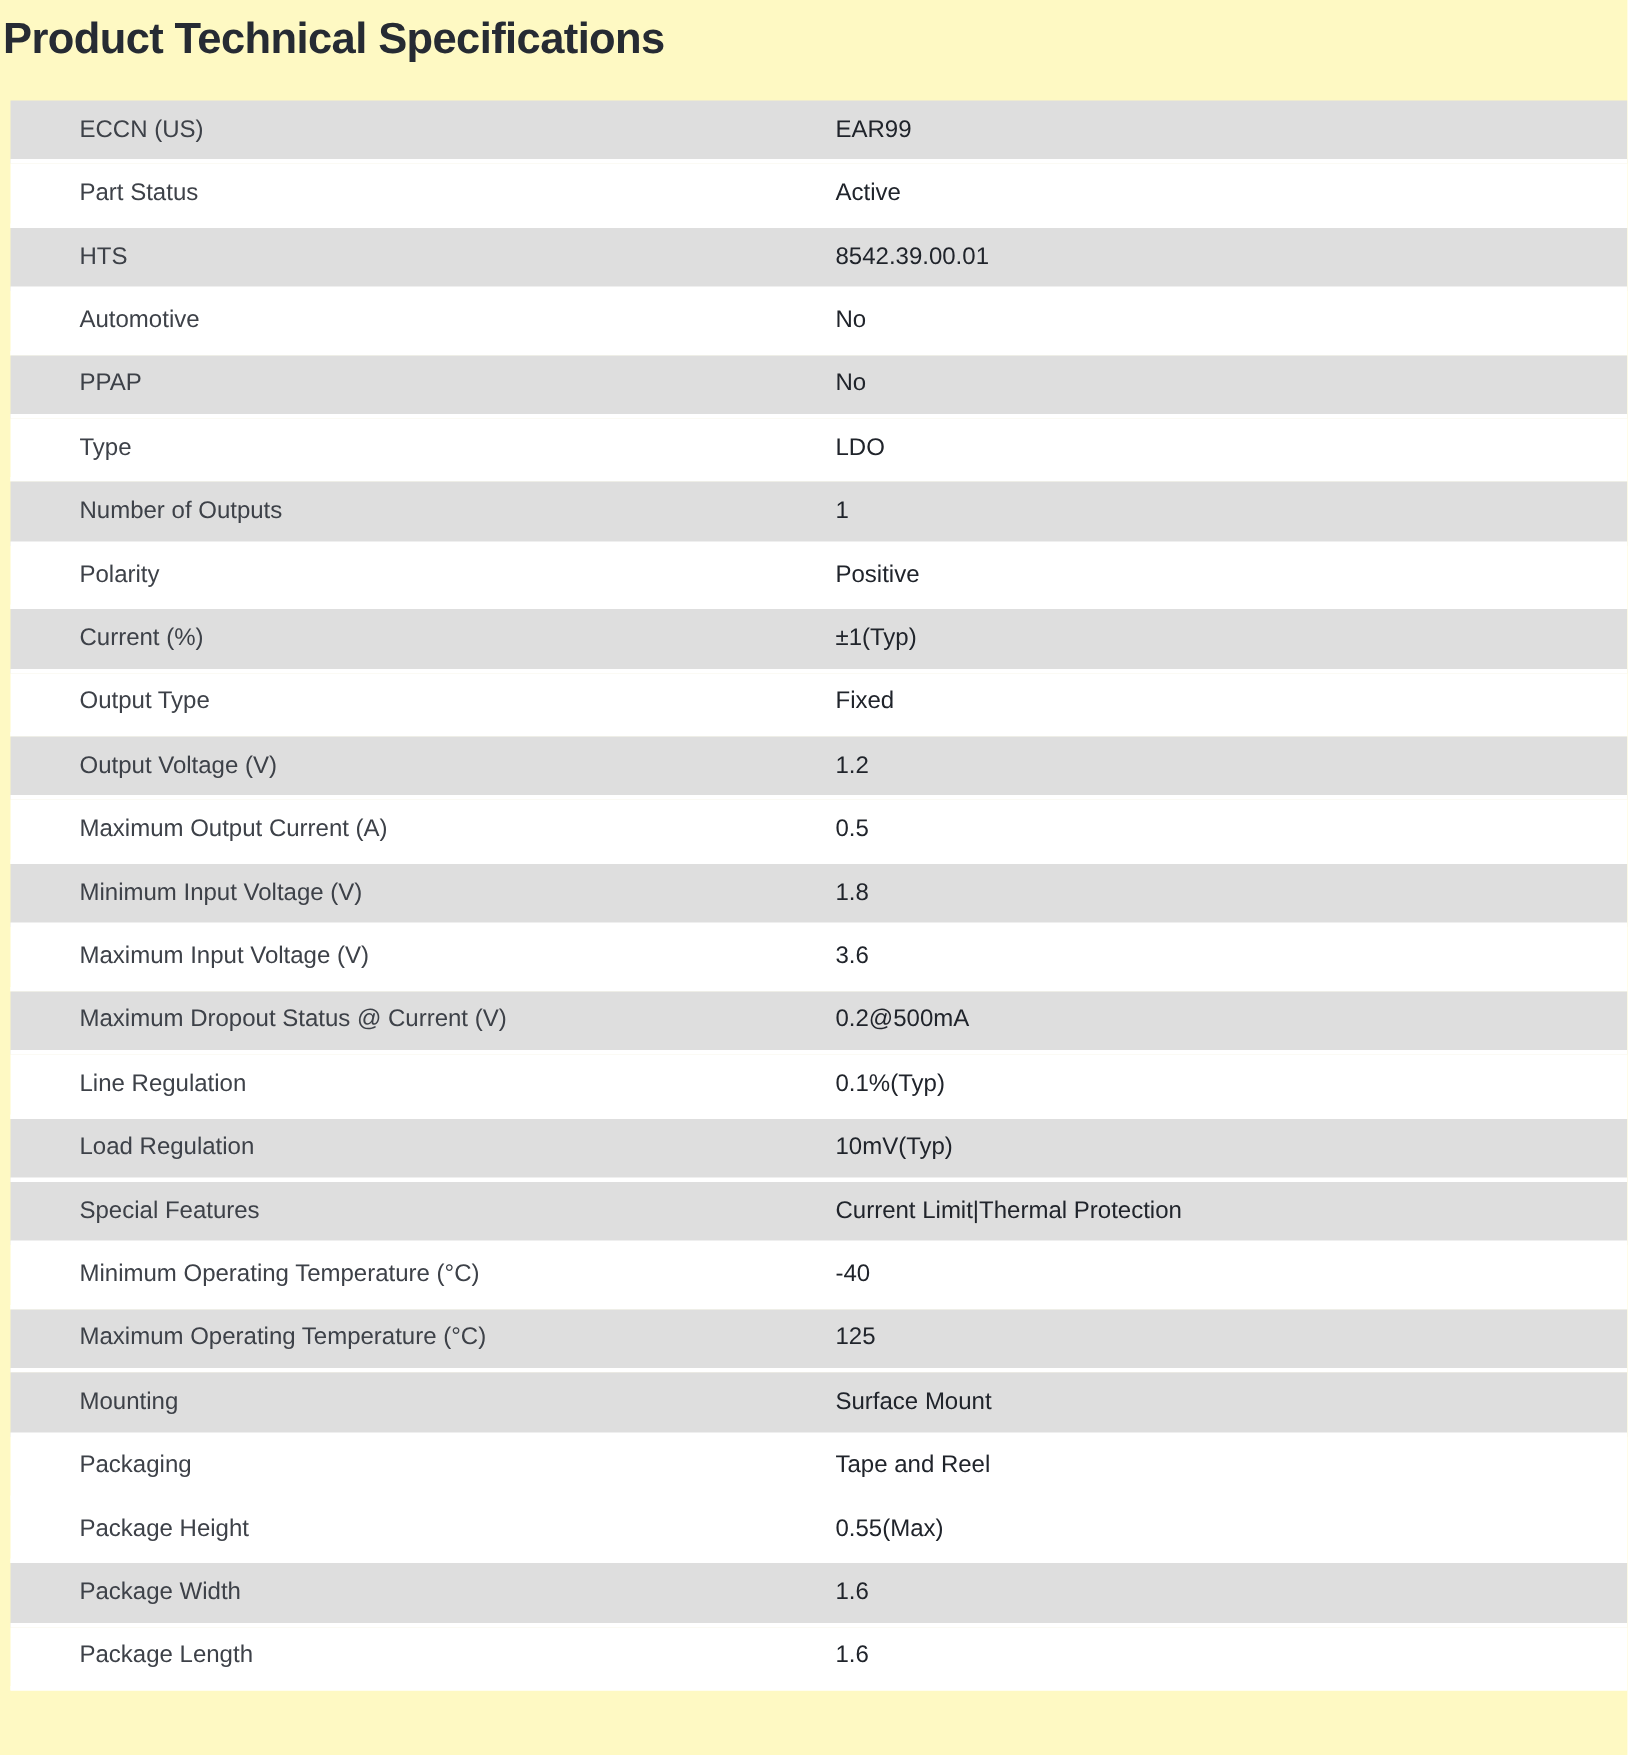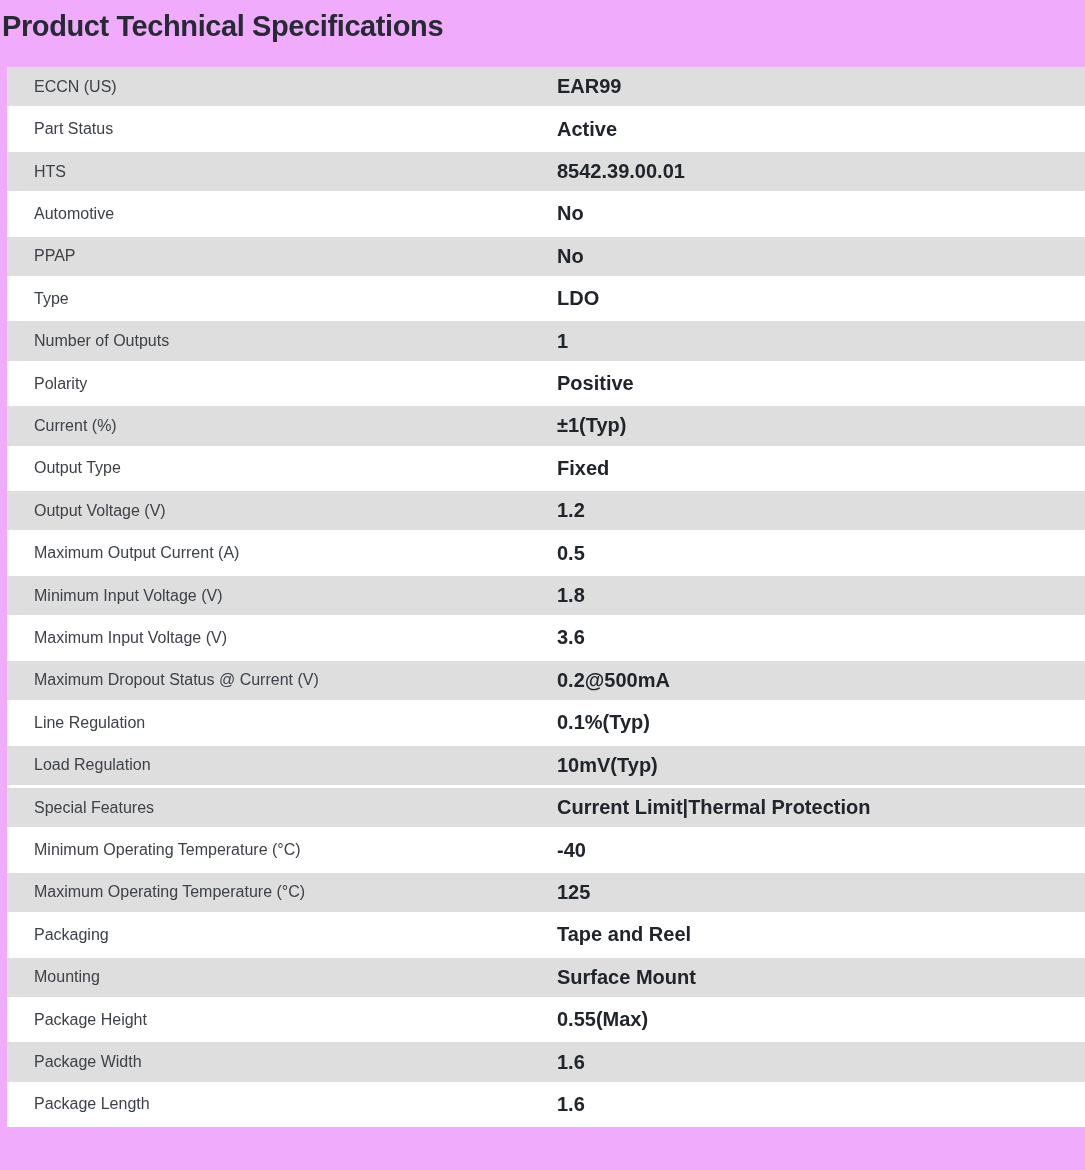--- a/index.html
+++ b/index.html
@@ -4,21 +4,21 @@
 <style>
   html, body {
     margin: 0;
     padding: 0;
     background: #ffffff;
     font-family: "Liberation Sans", sans-serif;
   }
   .page {
     width: 1085px;
     height: 1170px;
-    background: #f0abfc;
+    background: #fef9c3;
     overflow: hidden;
   }
   .page-title {
     margin: 0;
     padding: 7px 0 0 2px;
     font-size: 29px;
     line-height: 38px;
     font-weight: 700;
     letter-spacing: -0.4px;
     color: #262b33;
@@ -34,30 +34,30 @@
     height: 42.42px;
     box-sizing: border-box;
     border-bottom: 3.2px solid #ffffff;
     background: #ffffff;
   }
   .spec-row.alt {
     background: #dedede;
   }
   .spec-label {
     width: 550px;
-    padding-left: 27px;
+    padding-left: 46px;
     box-sizing: border-box;
     font-size: 16px;
     font-weight: 400;
     color: #3d4148;
     white-space: nowrap;
   }
   .spec-value {
-    font-size: 20px;
-    font-weight: 700;
+    font-size: 16px;
+    font-weight: 400;
     color: #20242b;
     white-space: nowrap;
   }
 </style>
 </head>
 <body>
 
 <div class="page">
   <h1 class="page-title">Product Technical Specifications</h1>
 
@@ -135,27 +135,27 @@
       <div class="spec-value">Current Limit|Thermal Protection</div>
     </div>
     <div class="spec-row">
       <div class="spec-label">Minimum Operating Temperature (°C)</div>
       <div class="spec-value">-40</div>
     </div>
     <div class="spec-row alt">
       <div class="spec-label">Maximum Operating Temperature (°C)</div>
       <div class="spec-value">125</div>
     </div>
+    <div class="spec-row alt">
+      <div class="spec-label">Mounting</div>
+      <div class="spec-value">Surface Mount</div>
+    </div>
     <div class="spec-row">
       <div class="spec-label">Packaging</div>
       <div class="spec-value">Tape and Reel</div>
-    </div>
-    <div class="spec-row alt">
-      <div class="spec-label">Mounting</div>
-      <div class="spec-value">Surface Mount</div>
     </div>
     <div class="spec-row">
       <div class="spec-label">Package Height</div>
       <div class="spec-value">0.55(Max)</div>
     </div>
     <div class="spec-row alt">
       <div class="spec-label">Package Width</div>
       <div class="spec-value">1.6</div>
     </div>
     <div class="spec-row">

